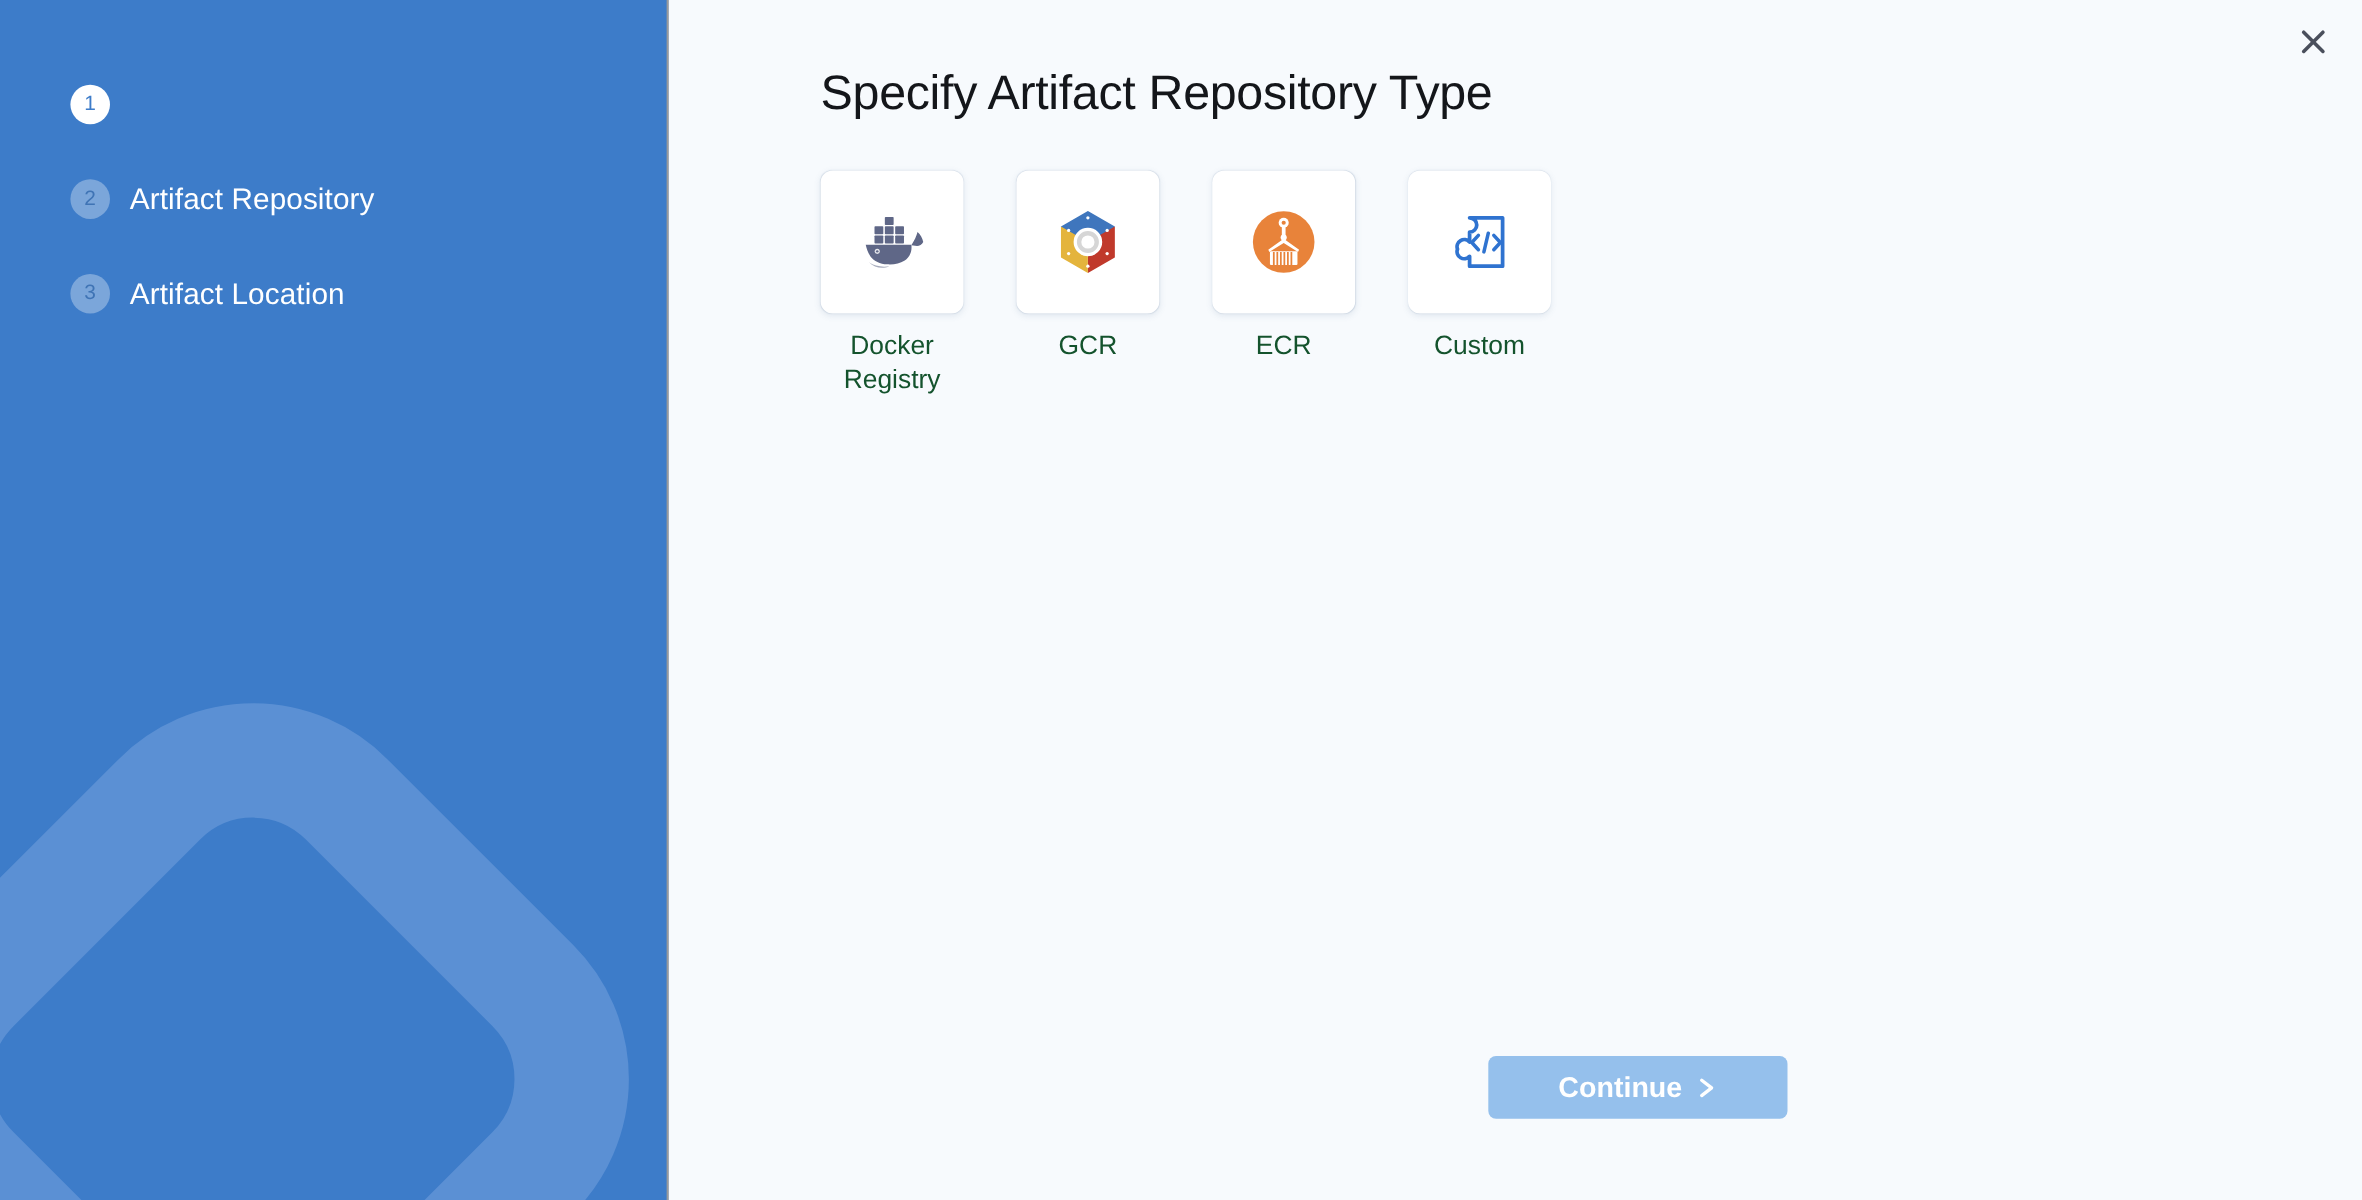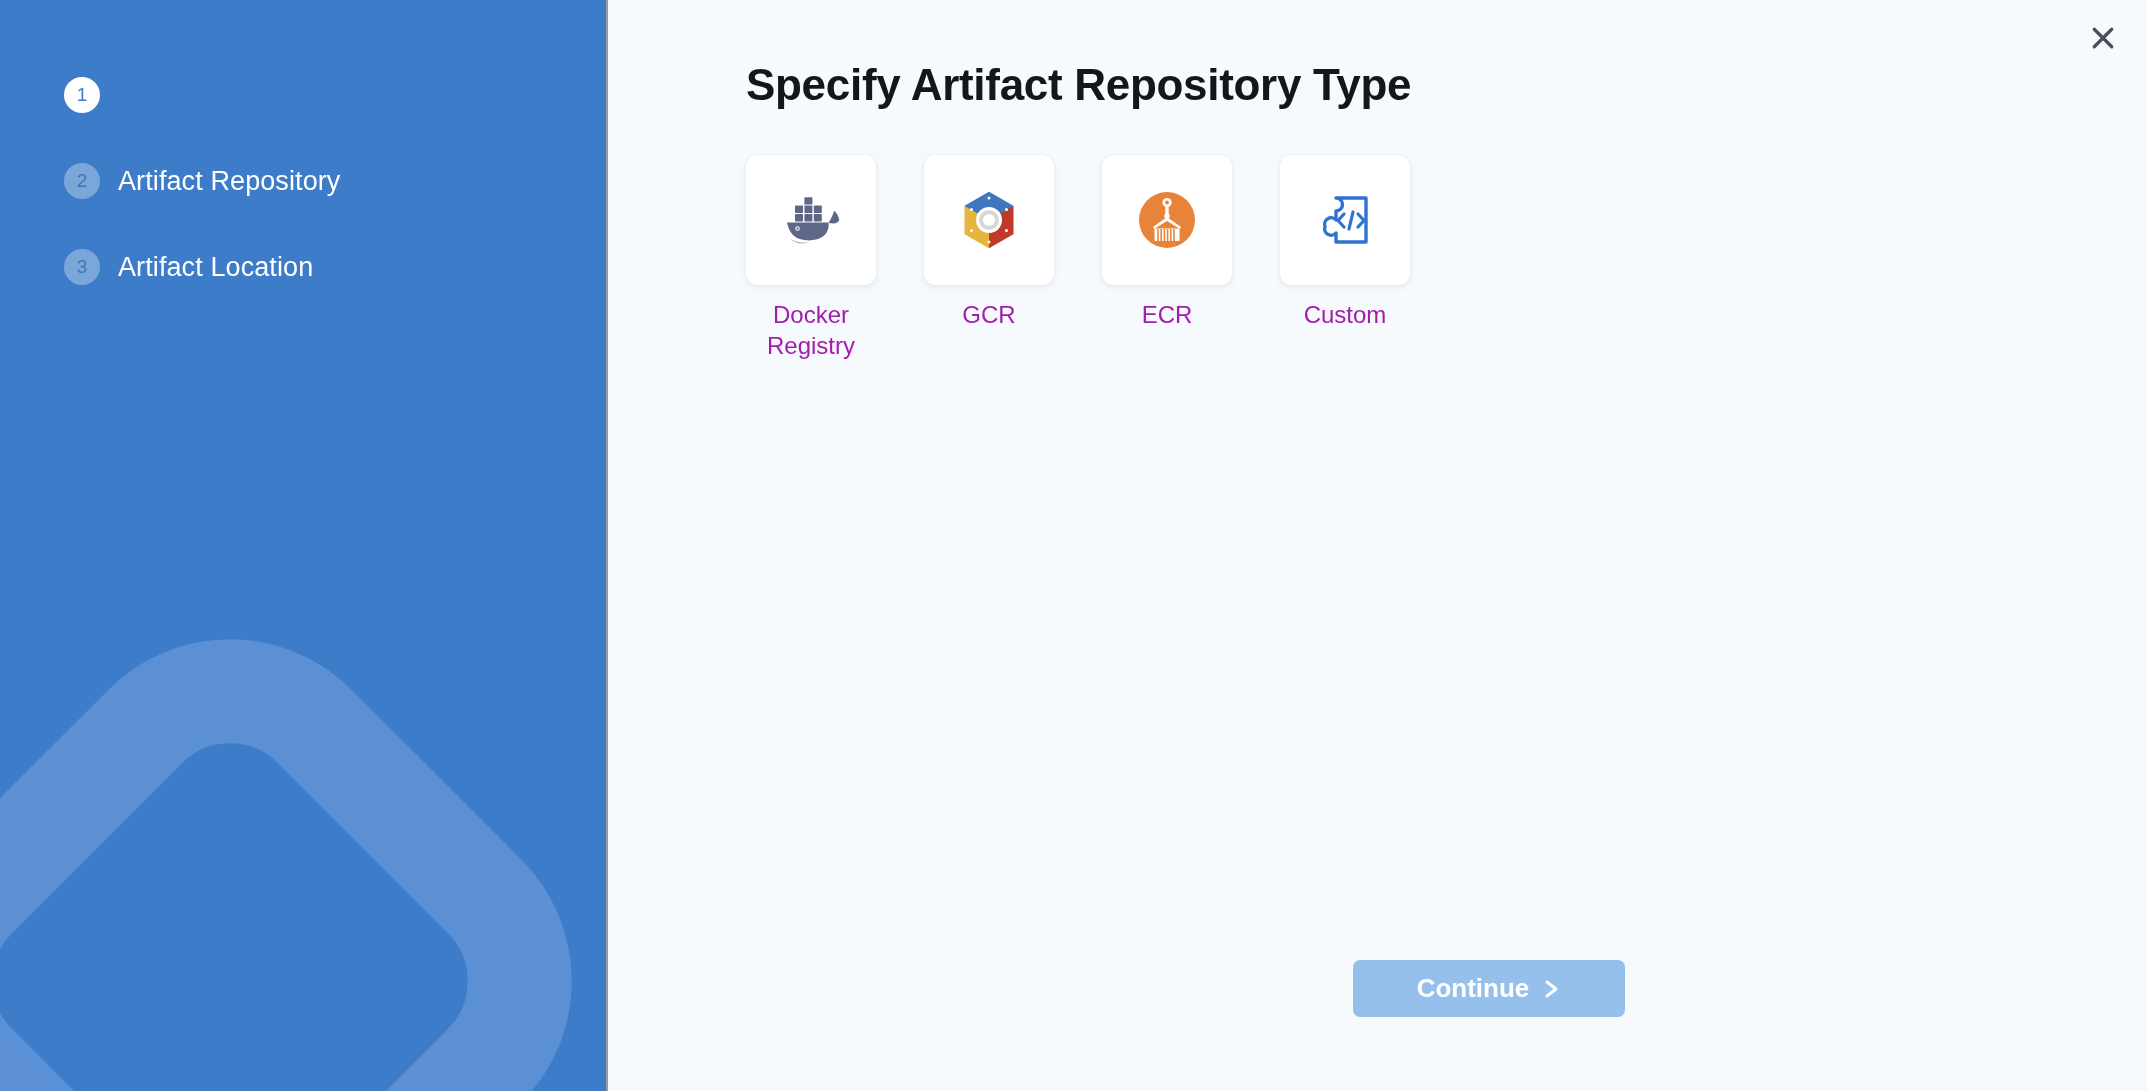--- a/index.html
+++ b/index.html
@@ -108,21 +108,21 @@
     background: none;
     border: none;
     padding: 0;
   }
 
   .page-title {
     position: absolute;
     top: 60px;
     left: 138px;
     font-size: 44px;
-    font-weight: bold;
+    font-weight: normal;
     color: #14161a;
     letter-spacing: -0.3px;
   }
 
   .options {
     position: absolute;
     top: 155px;
     left: 138px;
     display: flex;
     gap: 48px;
@@ -144,21 +144,21 @@
     box-shadow: 0 2px 6px rgba(80,110,150,0.13), 0 0 1px rgba(80,110,150,0.18);
     display: flex;
     align-items: center;
     justify-content: center;
   }
 
   .option-label {
     margin-top: 14px;
     font-size: 24px;
     line-height: 31px;
-    color: #a21caf;
+    color: #14532d;
     text-align: center;
     max-width: 120px;
   }
 
   .continue-button {
     position: absolute;
     left: 745px;
     top: 960px;
     width: 272px;
     height: 57px;

